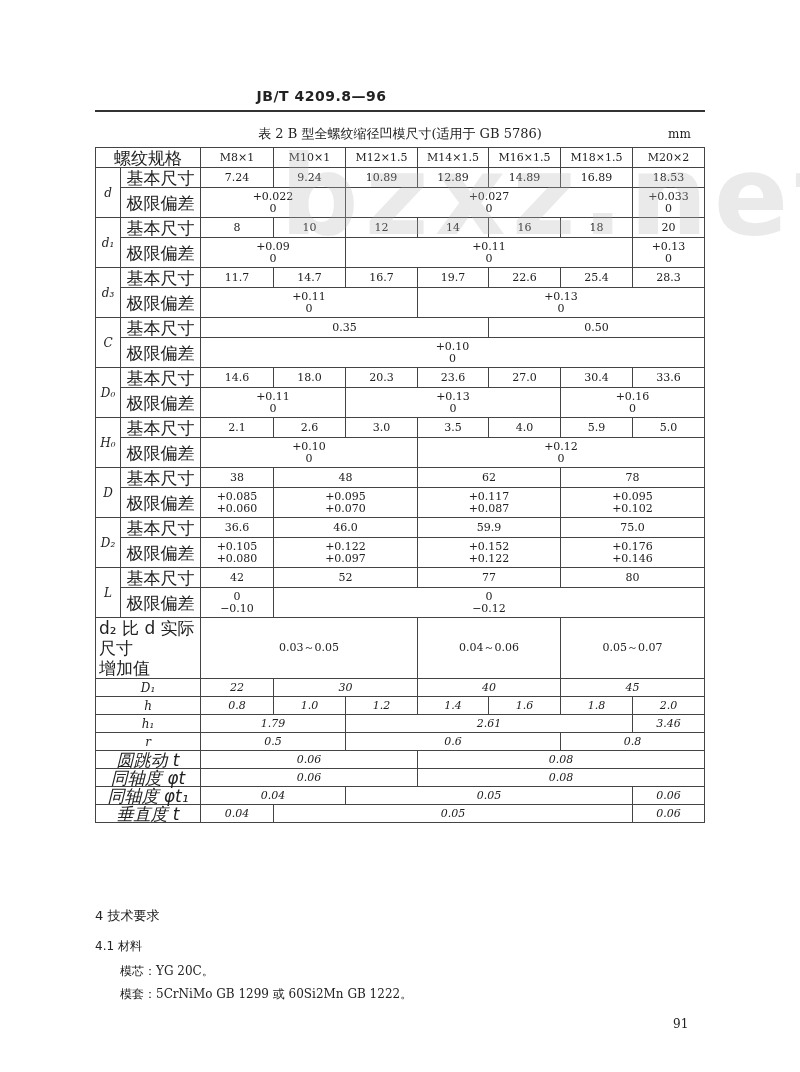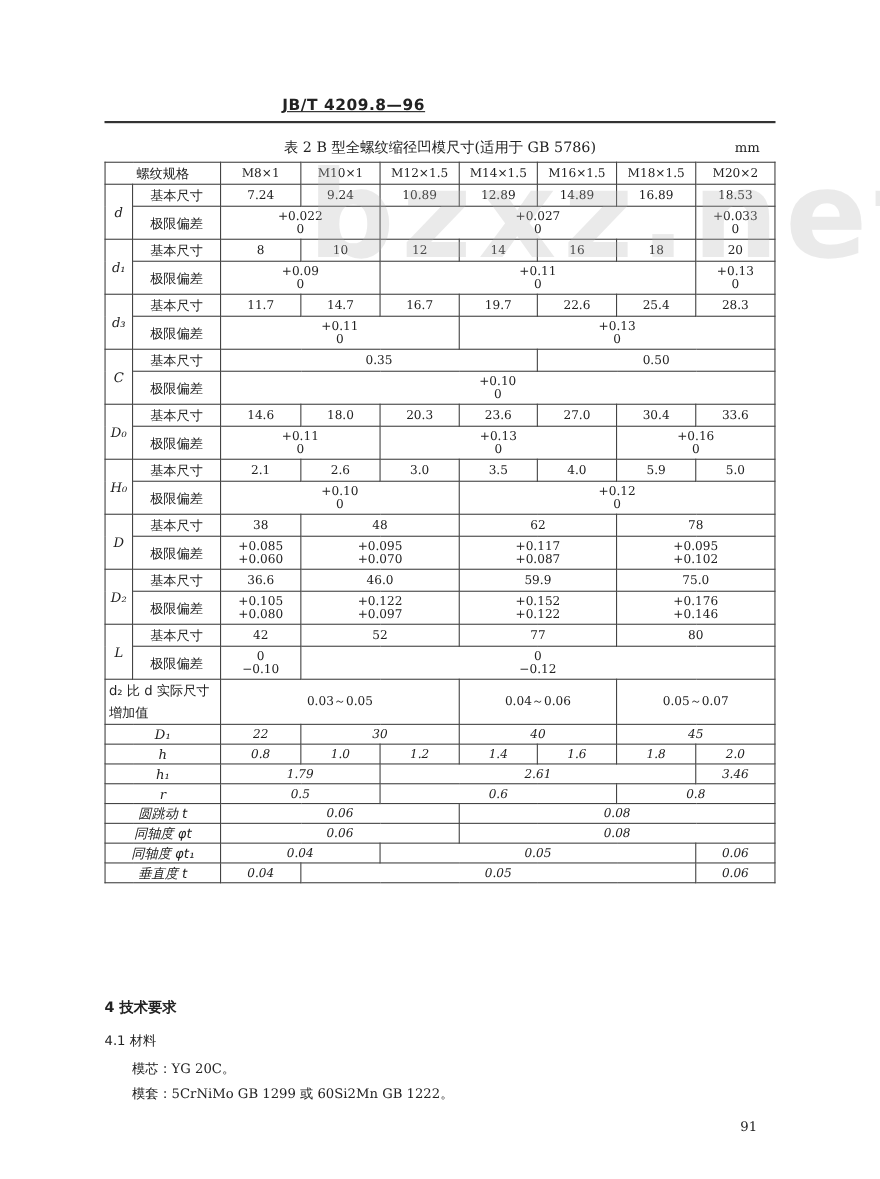--- a/index.html
+++ b/index.html
@@ -1,39 +1,39 @@
 <!DOCTYPE html>
 <html><head>
 <meta charset="utf-8">
 <style>
   html, body { margin:0; padding:0; background:#ffffff; }
   body { width:800px; height:1072px; position:relative; overflow:hidden;
          font-family:"DejaVu Serif", "Liberation Serif", serif; color:#222; }
   .header-std { position:absolute; top:88px; left:0; width:643px; text-align:center;
-                font-family:"DejaVu Sans", sans-serif; font-weight:bold; font-size:14px; letter-spacing:0.5px;text-decoration:underline; }
+                font-family:"DejaVu Sans", sans-serif; font-weight:bold; font-size:14px; letter-spacing:0.5px; }
   .header-rule { position:absolute; top:110px; left:95px; width:610px; height:0;
                  border-top:2px solid #333; }
   .table-title { position:absolute; top:125px; left:0; width:800px; text-align:center; font-size:13px; }
   .unit { position:absolute; top:127px; left:668px; font-size:12px; }
   .watermark { position:absolute; top:132px; left:280px; font-family:"DejaVu Sans", sans-serif;
                font-weight:bold; font-size:110px; color:rgba(180,180,180,0.28); letter-spacing:6px;
                pointer-events:none; z-index:5; }
   table.spec { position:absolute; top:147px; left:95px; width:609px; border-collapse:collapse;
                font-size:11px; table-layout:fixed; }
   table.spec td { border:1px solid #444; text-align:center; vertical-align:middle; padding:0;
                   line-height:12px; }
-  table.spec td.lbl { font-family:"DejaVu Sans", sans-serif; font-size:12px; }
+  table.spec td.lbl { font-family:"DejaVu Sans", sans-serif; font-size:17px; }
   table.spec td.sym { font-style:italic; font-size:12px; }
   .two { display:block; }
   tr.h30 td { height:29px; }
   tr.h20 td { height:19px; }
   tr.h18 td { height:17px;font-style:italic; }
   tr.h40 td { height:40px; }
   .sec-heading { position:absolute; top:907px; left:95px; font-family:"DejaVu Sans", sans-serif;
-                 font-weight:bold; font-size:13px; }
+                 font-weight:normal; font-size:13px; }
   .sub-heading { position:absolute; top:938px; left:95px; font-family:"DejaVu Sans", sans-serif; font-size:12px; }
   .para1 { position:absolute; top:963px; left:120px; font-size:12px; }
   .para2 { position:absolute; top:986px; left:120px; font-size:12px; }
   .page-num { position:absolute; top:1017px; left:673px; font-size:12px; }
 </style>
 </head>
 <body>
 
 <div class="header-std">JB/T 4209.8—96</div>
 <div class="header-rule"></div>

